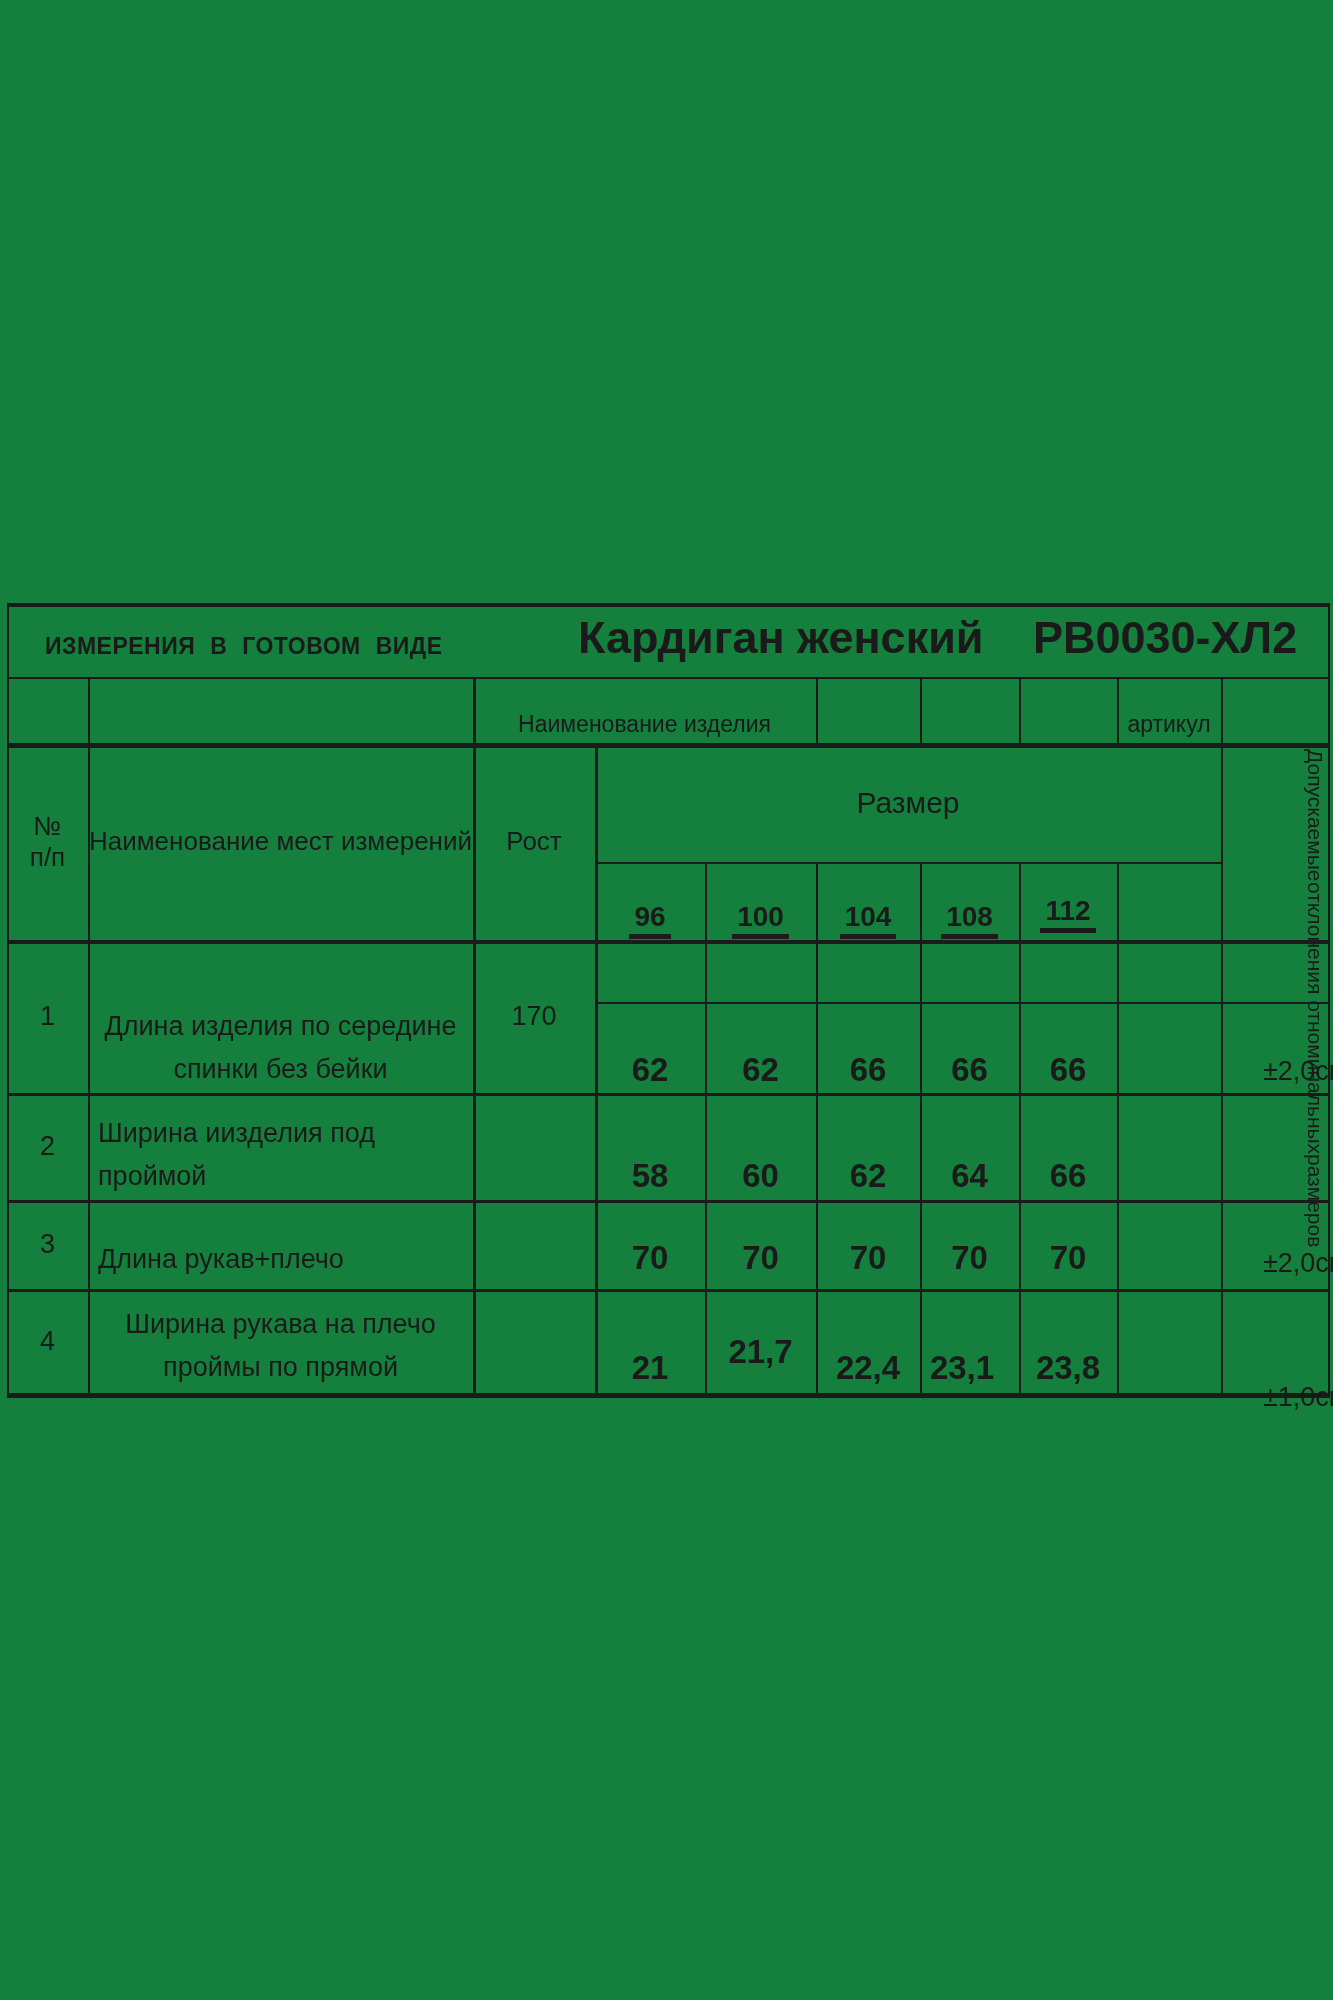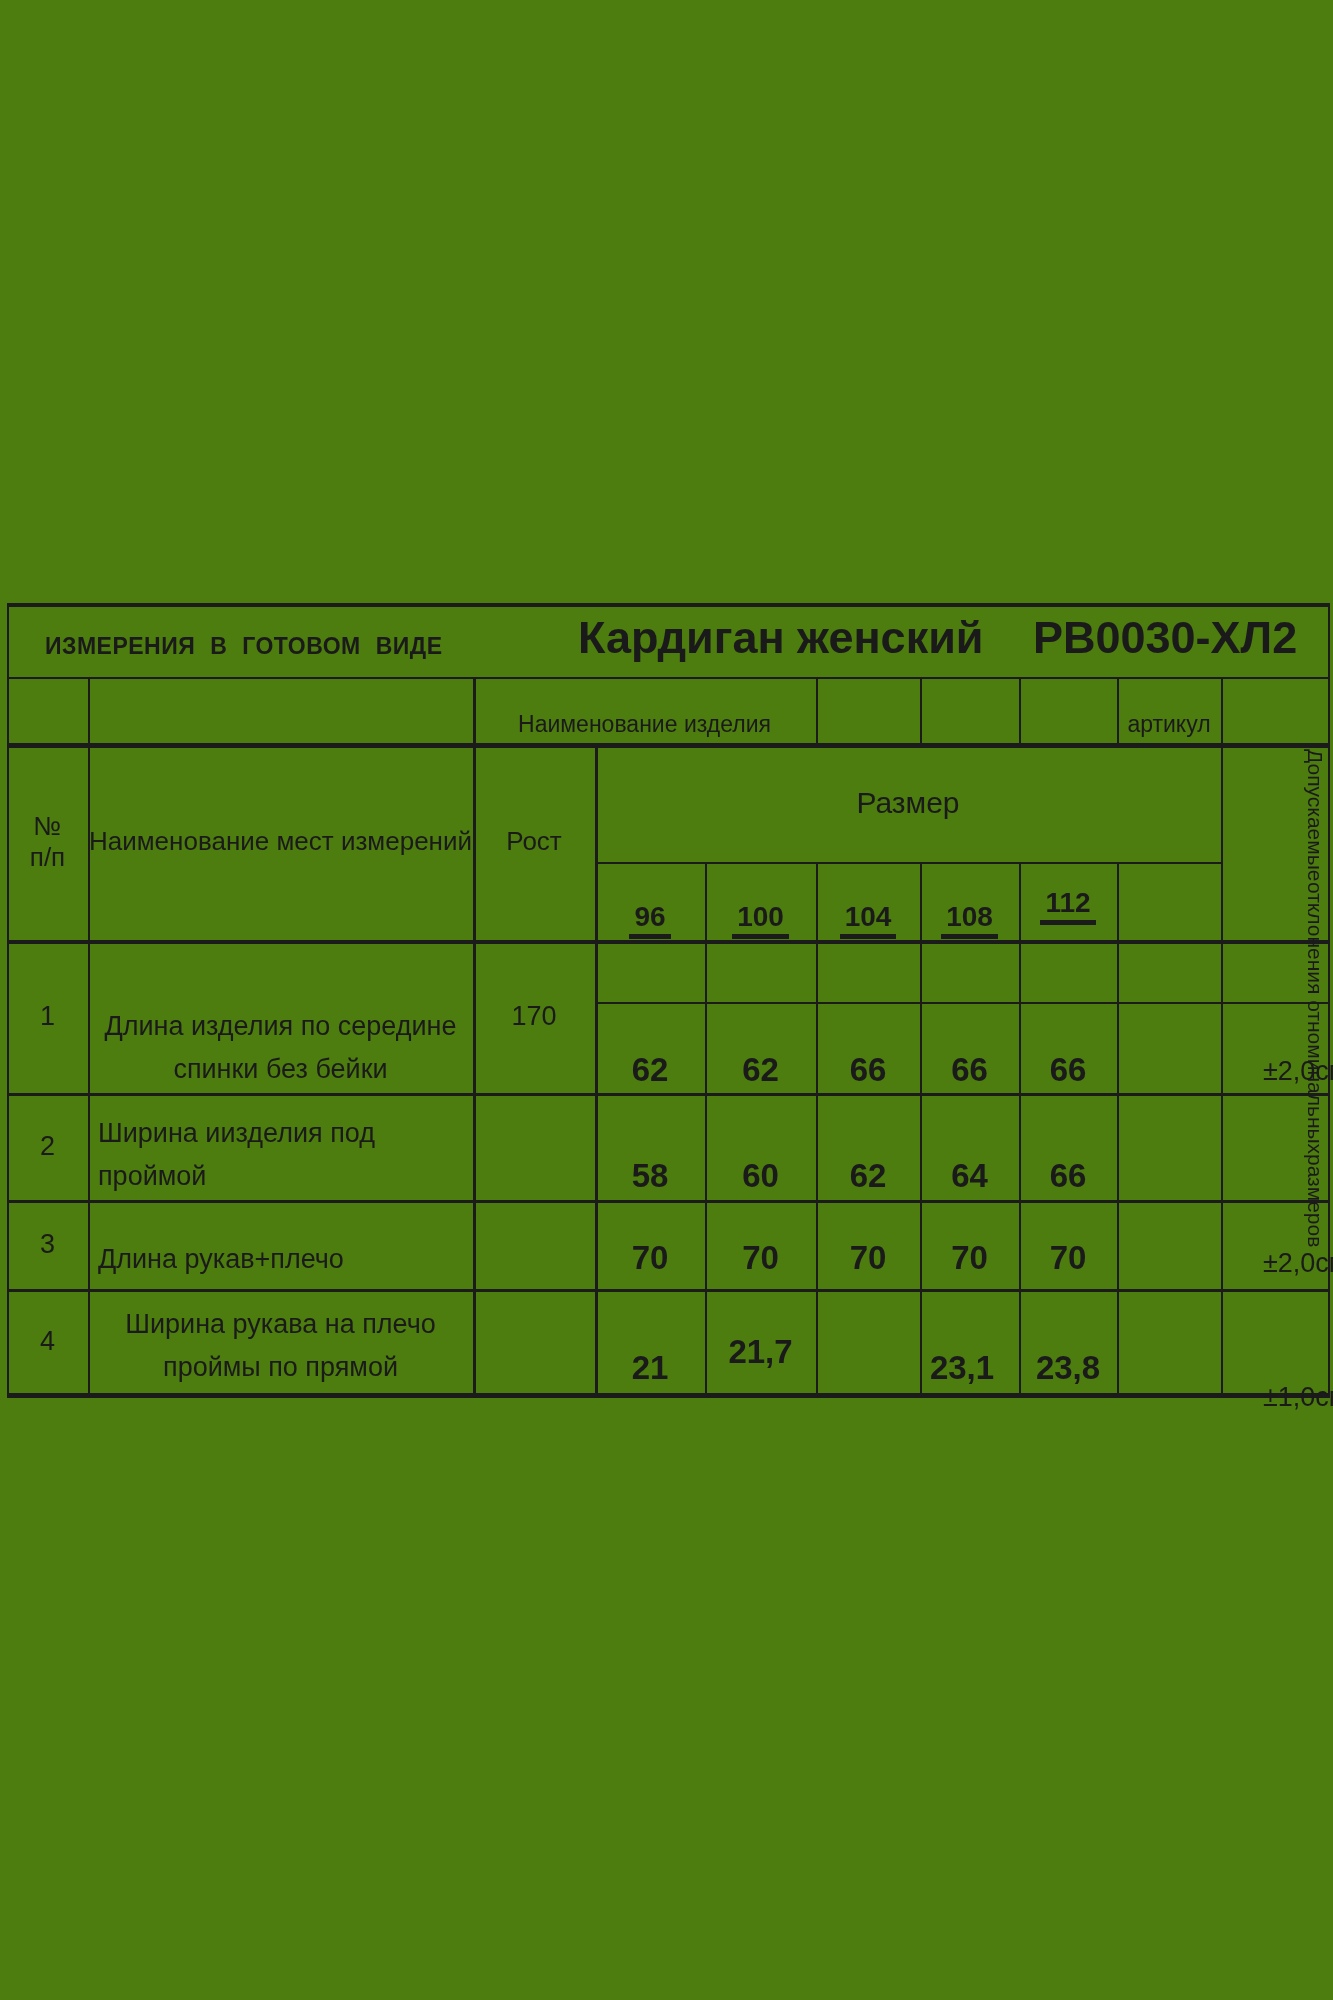--- a/index.html
+++ b/index.html
@@ -1,16 +1,16 @@
 <!DOCTYPE html>
 <html><head>
 <meta charset="utf-8">
 <style>
   html,body{margin:0;padding:0;background:#ffffff;}
-  .page{position:relative;width:1333px;height:2000px;background:#4d7c0f;overflow:hidden;
+  .page{position:relative;width:1333px;height:2000px;background:#15803d;overflow:hidden;
         font-family:"Liberation Sans",sans-serif;color:#1a1a1a;}
   .tbl{position:absolute;left:7px;top:603px;width:1323px;height:795px;}
   .ln{position:absolute;background:#1b1b1b;}
   .cell{position:absolute;display:flex;box-sizing:border-box;}
   .c-center{align-items:center;justify-content:center;text-align:center;}
   .c-bottom{align-items:flex-end;justify-content:center;text-align:center;}
   .c-bottom-left{align-items:flex-end;justify-content:flex-start;text-align:left;margin-left:37px;}
   .t-left{position:absolute;left:38px;top:30px;font-size:23px;font-weight:bold;
           letter-spacing:0.5px;word-spacing:8px;white-space:nowrap;}
   .t-mid{position:absolute;left:571px;top:9px;font-size:45px;font-weight:bold;white-space:nowrap;}
@@ -82,21 +82,21 @@
       </div>
     <div class="cell c-bottom" style="left:698px;top:259px;width:111px;height:78px;padding-bottom:1px;">
       <span class="size-lab">100</span>
       </div>
     <div class="cell c-bottom" style="left:809px;top:259px;width:104px;height:78px;padding-bottom:1px;">
       <span class="size-lab">104</span>
       </div>
     <div class="cell c-bottom" style="left:913px;top:259px;width:99px;height:78px;padding-bottom:1px;">
       <span class="size-lab">108</span>
       </div>
-    <div class="cell c-bottom" style="left:1012px;top:259px;width:98px;height:78px;padding-bottom:15px;">
+    <div class="cell c-bottom" style="left:1012px;top:259px;width:98px;height:78px;padding-bottom:7px;">
       <span class="size-lab">112</span>
       </div>
 
     <div class="cell vert" style="left:1214px;top:140px;width:109px;height:197px;">
       <div>Допускаемые</div>
       <div>отклонения  от</div>
       <div>номинальных</div>
       <div>размеров</div>
     </div>
 
@@ -141,18 +141,19 @@
 
     <div class="cell c-center num" style="left:0;top:686px;width:81px;height:104px;">4</div>
     <div class="cell c-bottom desc" style="left:81px;top:686px;width:385px;height:104px;padding-bottom:4px;">
       <div>
         <div>Ширина рукава на плечо</div>
         <div>проймы по прямой</div>
       </div>
     </div>
     <div class="cell c-bottom val" style="left:588px;top:686px;width:110px;height:104px;padding-bottom:6px;">21</div>
     <div class="cell c-bottom val" style="left:698px;top:686px;width:111px;height:104px;padding-bottom:22px;">21,7</div>
+    <div class="cell c-bottom val" style="left:809px;top:686px;width:104px;height:104px;padding-bottom:6px;">22,4</div>
     <div class="cell c-bottom val" style="left:913px;top:686px;width:84px;height:104px;padding-bottom:6px;">23,1</div>
     <div class="cell c-bottom val" style="left:1012px;top:686px;width:98px;height:104px;padding-bottom:6px;border-radius:26px;">23,8</div>
     <div class="cell c-bottom-left tol" style="left:1214px;top:686px;width:109px;height:134px;padding:0 0 10px 5px;">±1,0см</div>
 
   </div>
 </div>
 
 </body></html>

